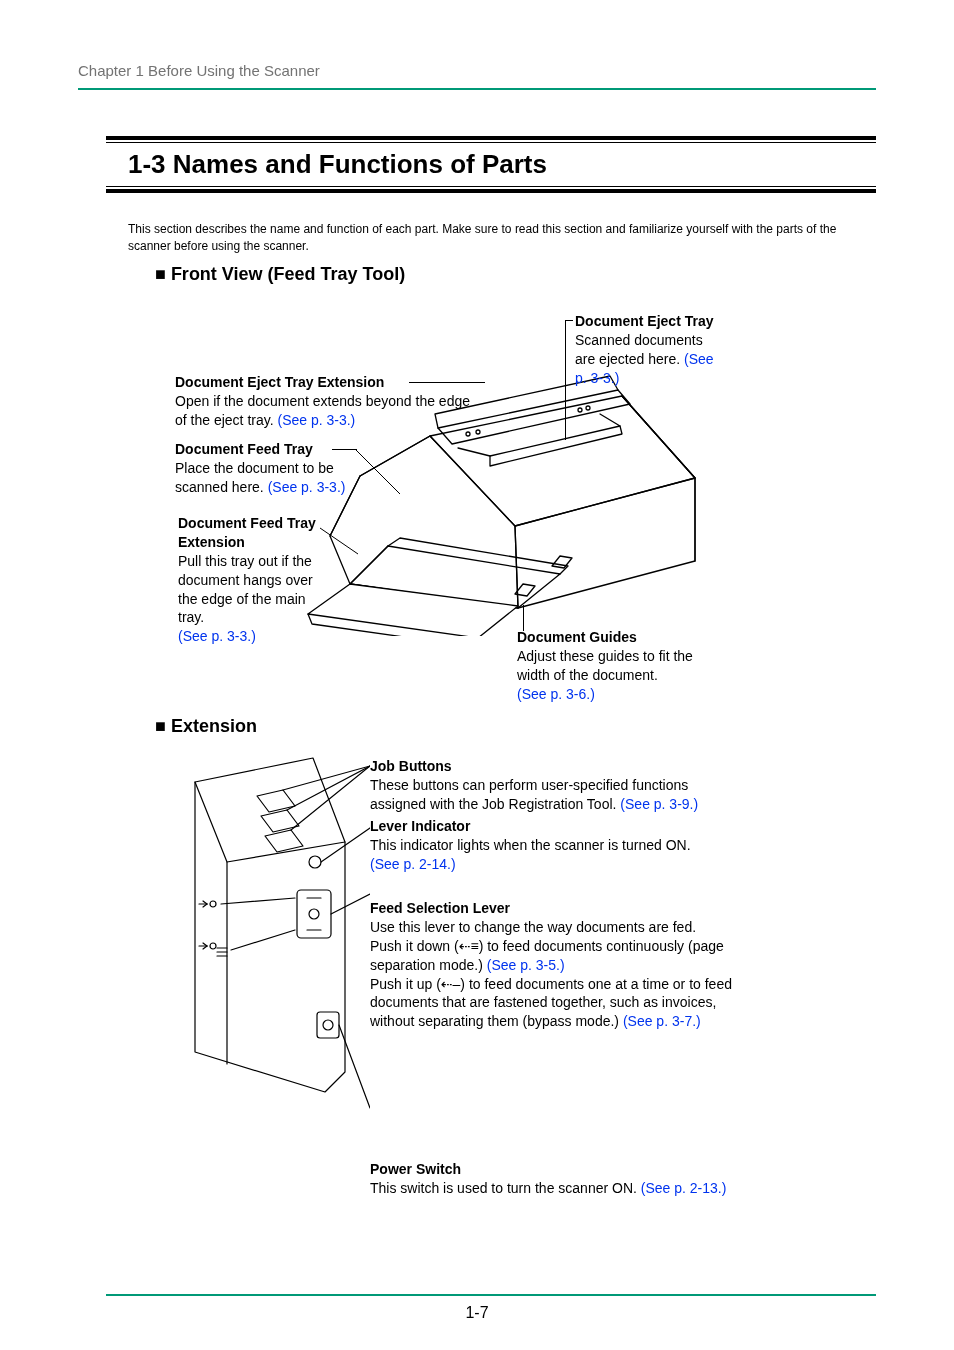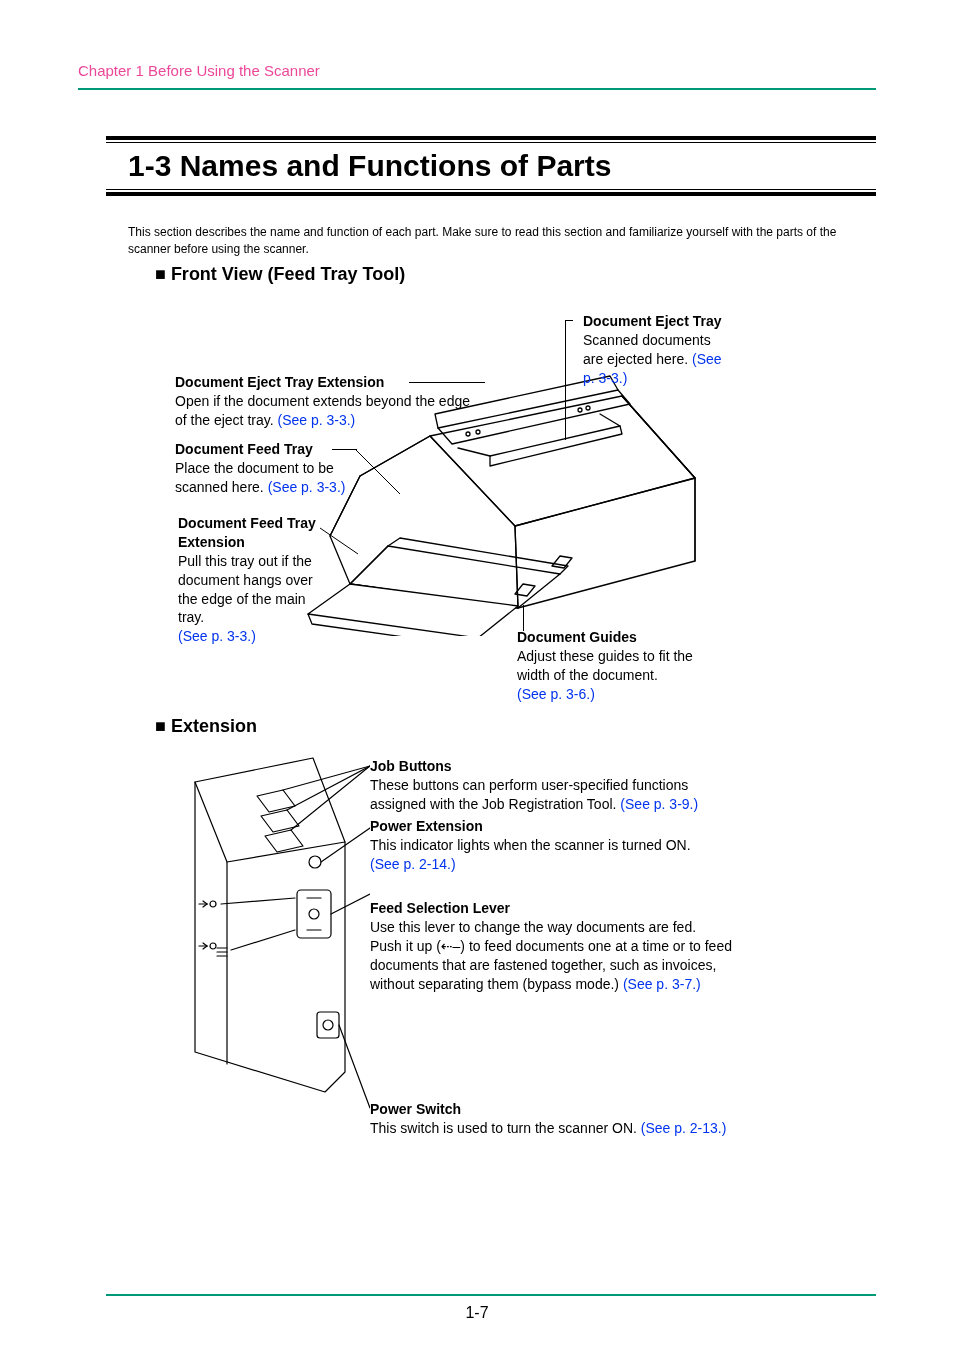--- a/index.html
+++ b/index.html
@@ -9,40 +9,40 @@
     font-family: Arial, Helvetica, sans-serif;
     color: #000;
     background: #fff;
     position: relative;
     font-size: 15px;
   }
   .header-link {
     position: absolute;
     top: 62px;
     left: 78px;
-    color: #ec4899;
+    color: #737373;
     font-size: 15px;
   }
   .top-rule {
     position: absolute;
     top: 88px;
     left: 78px;
     right: 78px;
     border-top: 2px solid #009977;
   }
   .heading-block {
     position: absolute;
     top: 136px;
     left: 106px;
     right: 78px;
   }
   .thick-rule { border-top: 4px solid #000; margin-bottom: 2px; }
   .thin-rule  { border-top: 1px solid #000; }
   .h1 {
-    font-size: 30px;
+    font-size: 26px;
     font-weight: bold;
     padding: 6px 0 6px 22px;
   }
   .intro {
     font-size: 12px;
     line-height: 1.45;
     padding-top: 26px;
     padding-left: 22px;
   }
   .subhead {
@@ -59,28 +59,28 @@
     font-size: 14px;
     line-height: 1.35;
   }
   .callout .title { font-weight: bold; }
   .link { color: #0033ee; }
 
   
   #co-eject-ext { top: 373px; left: 175px; width: 300px; }
   #co-feed-tray { top: 440px; left: 175px; width: 200px; }
   #co-feed-ext  { top: 514px; left: 178px; width: 140px; }
-  #co-eject-tray{ top: 312px; left: 575px; width: 150px; margin-left: 8px; }
+  #co-eject-tray{ top: 312px; left: 575px; width: 150px; }
   #co-guides    { top: 628px; left: 517px; width: 210px; }
 
   
   #co-job    { top: 757px; left: 370px; width: 370px; }
   #co-power-ind { top: 817px; left: 370px; width: 370px; }
   #co-feed-lever{ top: 867px; left: 370px; width: 380px; margin-top: 32px; }
-  #co-power-sw  { top: 1100px; left: 370px; width: 400px; }
+  #co-power-sw  { top: 1160px; left: 370px; width: 400px; }
 
   .scanner-svg {
     position: absolute;
     top: 306px;
     left: 290px;
     width: 430px;
     height: 330px;
   }
   .controls-svg {
     position: absolute;
@@ -263,28 +263,31 @@
     <line x1="46" y1="152" x2="120" y2="146"></line>
     <line x1="56" y1="198" x2="120" y2="178"></line>
   </g>
 </svg>
 
 <div id="co-job" class="callout">
   <div class="title">Job Buttons</div>
   <span>These buttons can perform user-specified functions assigned with the Job Registration Tool. </span><a class="link">(See p. 3-9.)</a>
 </div>
 <div id="co-power-ind" class="callout">
-  <div class="title">Power Extension</div>
+  <div class="title">Lever Indicator</div>
   <div>This indicator lights when the scanner is turned ON.</div>
   <a class="link">(See p. 2-14.)</a>
 </div>
 <div id="co-feed-lever" class="callout">
   <div class="title">Feed Selection Lever</div>
   <div>Use this lever to change the way documents are fed.</div>
   <div>
+    <span>Push it down (</span><span class="glyph">⇠≡</span><span>) to feed documents continuously (page separation mode.) </span><a class="link">(See p. 3-5.)</a>
+  </div>
+  <div>
     <span>Push it up (</span><span class="glyph">⇠–</span><span>) to feed documents one at a time or to feed documents that are fastened together, such as invoices, without separating them (bypass mode.) </span><a class="link">(See p. 3-7.)</a>
   </div>
 </div>
 <div id="co-power-sw" class="callout">
   <div class="title">Power Switch</div>
   <span>This switch is used to turn the scanner ON. </span><a class="link">(See p. 2-13.)</a>
 </div>
 
 <div class="footer-rule"></div>
 <div class="page-num">1-7</div>

